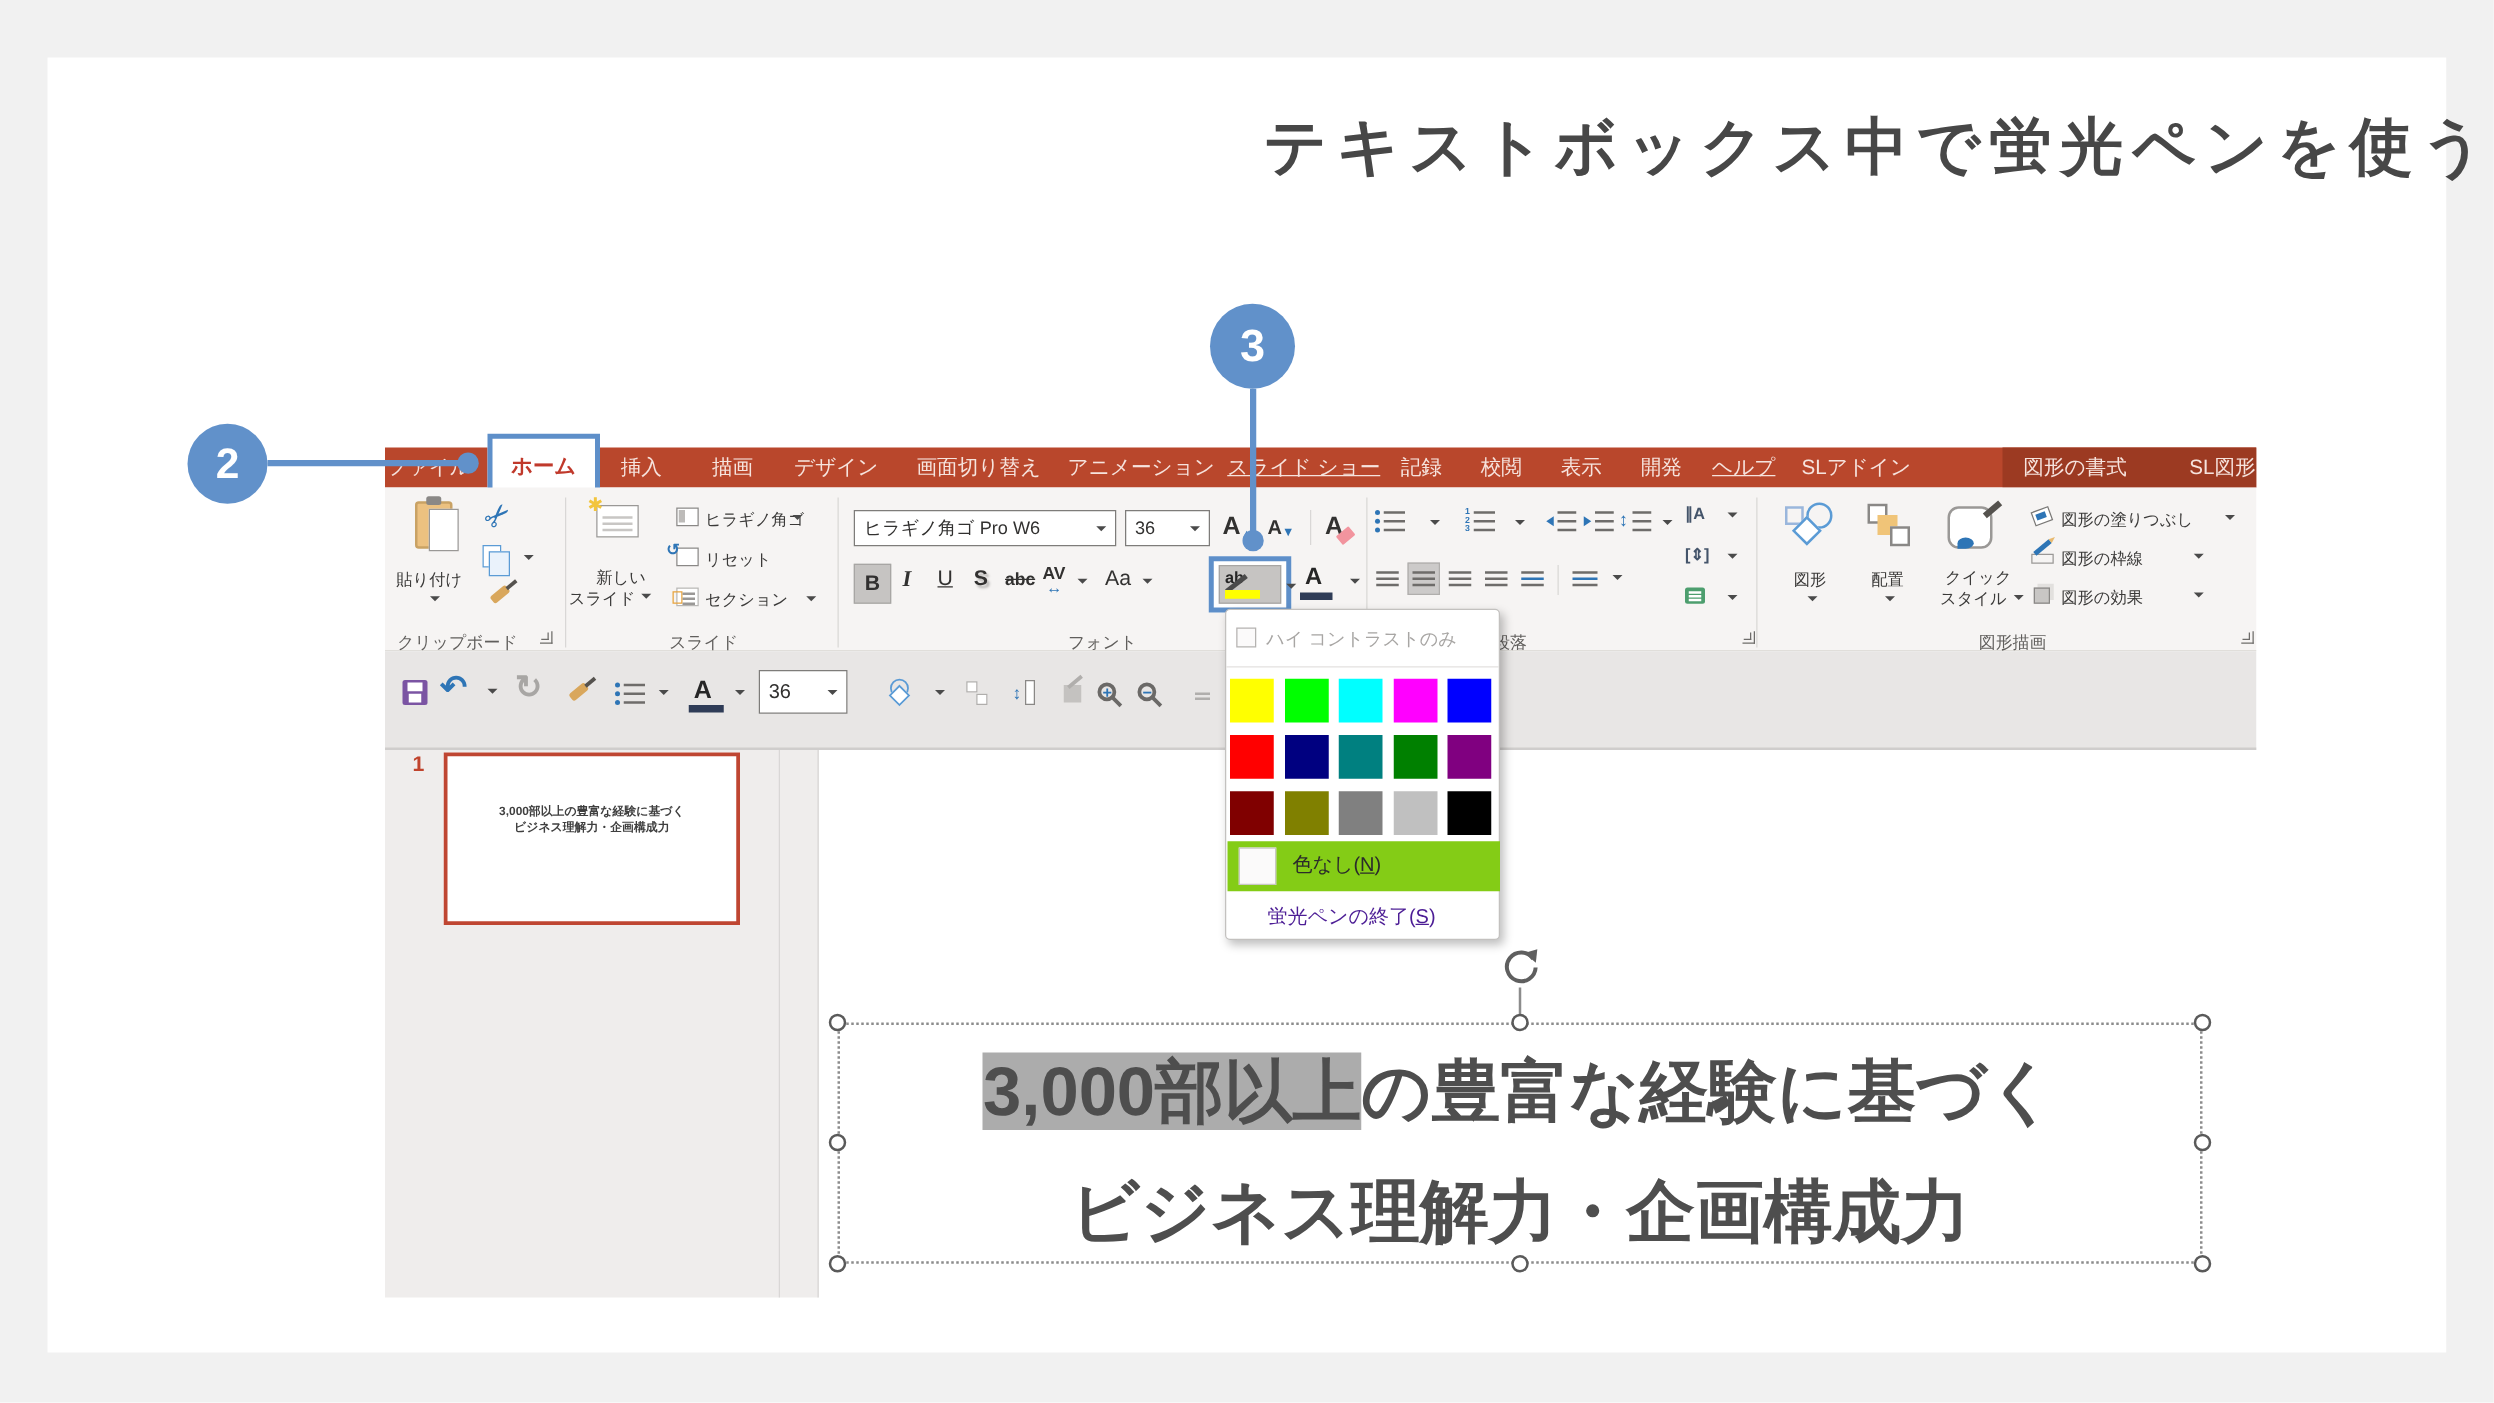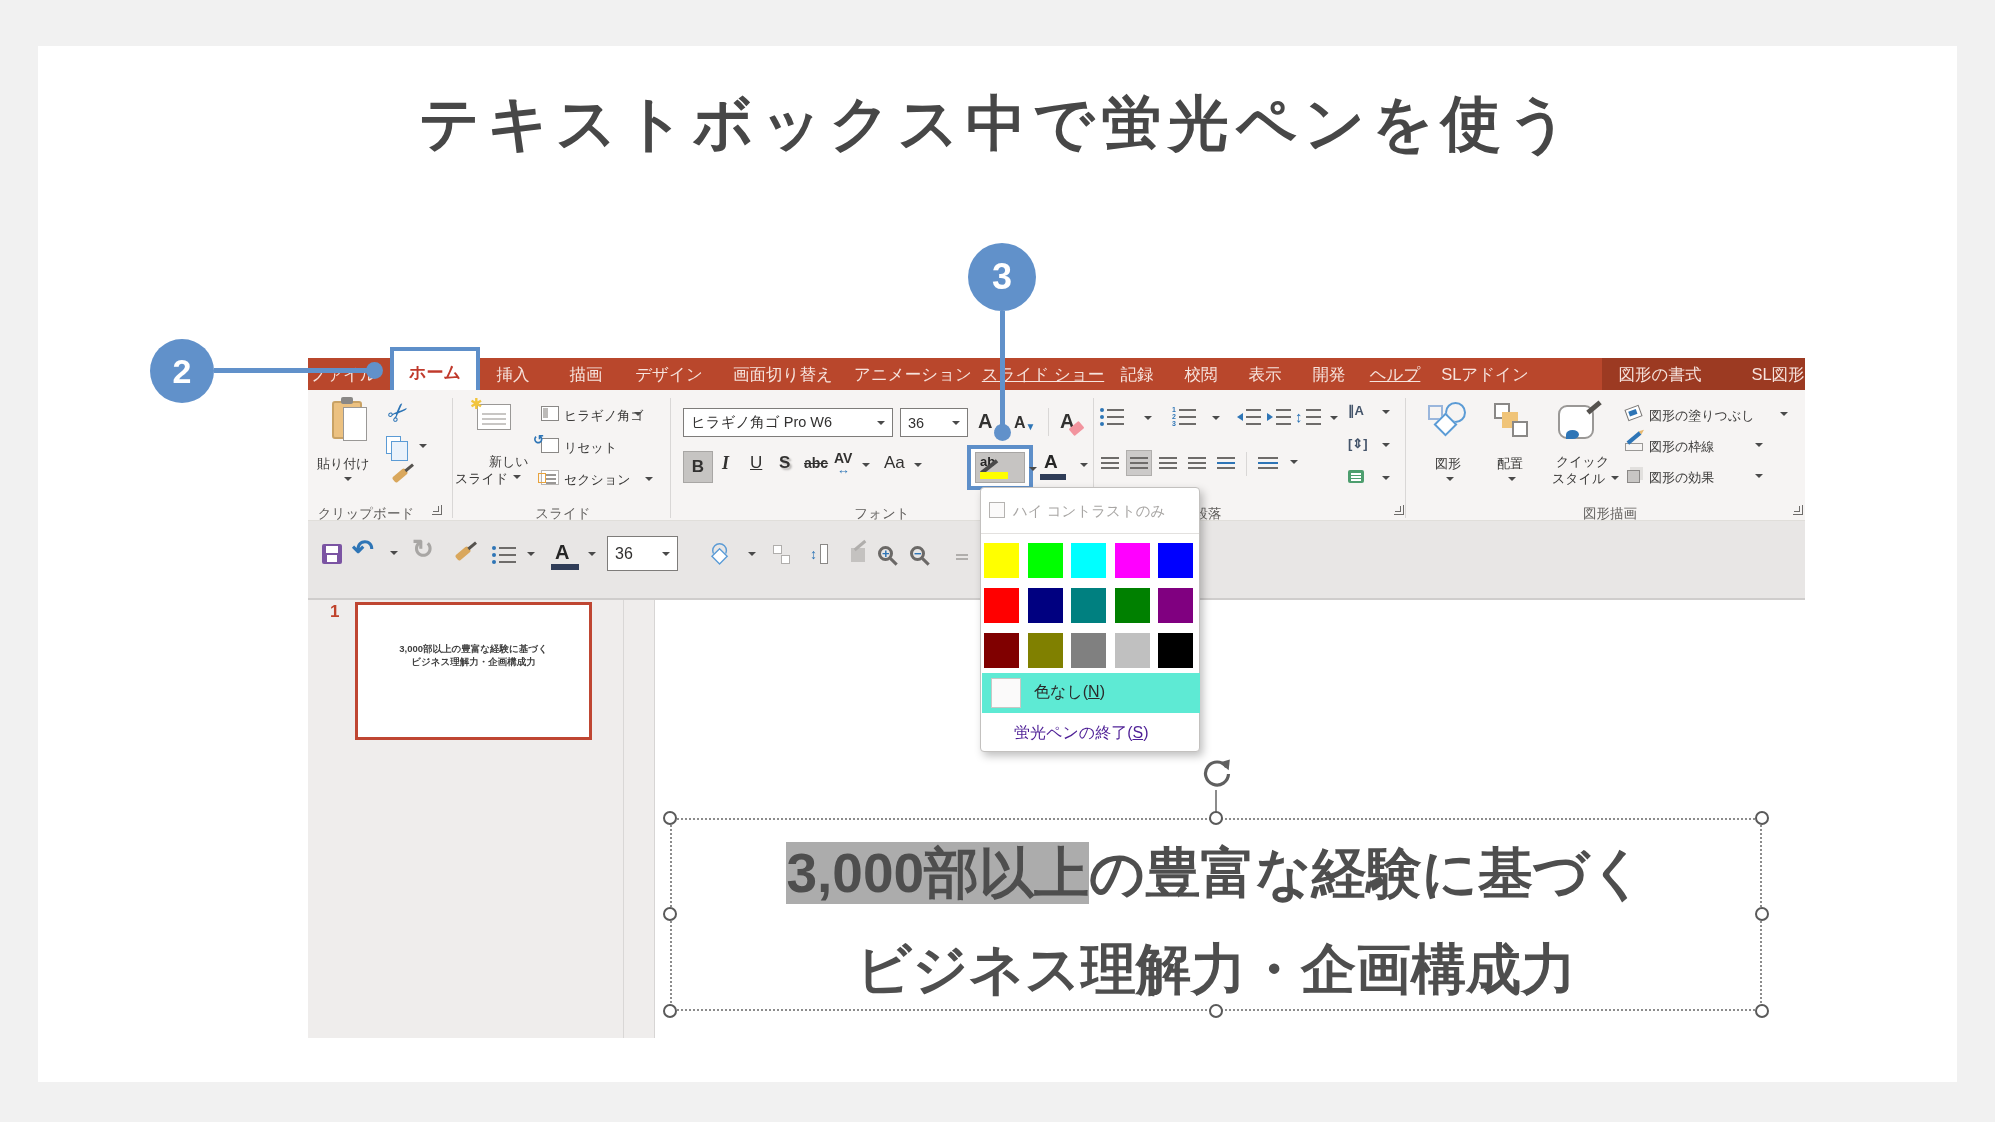--- a/index.html
+++ b/index.html
@@ -1,20 +1,20 @@
 <!DOCTYPE html>
 <html><head>
 <meta charset="utf-8">
 <style>
 *{margin:0;padding:0;box-sizing:border-box}
 html,body{width:1995px;height:1122px}
 body{background:#f1f1f1;font-family:"Liberation Sans",sans-serif;position:relative;overflow:hidden}
 .abs{position:absolute}
 .card{position:absolute;left:38px;top:46px;width:1919px;height:1036px;background:#fff}
-.page-title{position:absolute;left:0;top:84px;width:100%;text-align:center;font-size:60px;font-weight:bold;color:#474747;letter-spacing:7px}
+.page-title{position:absolute;left:0;top:84px;width:100%;text-align:right;font-size:50px;font-weight:bold;color:#474747;letter-spacing:7px}
 
 .tabbar{position:absolute;left:308px;top:358px;width:1497px;height:32px;background:#b9472c}
 .tabbar .ctx{position:absolute;left:1294px;top:0;width:203px;height:32px;background:#9c3a22}
 .tab{position:absolute;top:0;height:32px;line-height:32px;font-size:16.5px;color:#f6e3dd;white-space:nowrap;transform:translateX(-50%)}
 .home-box{position:absolute;left:390px;top:347px;width:90px;height:50px;background:#fff;border:4px solid #5e8fc9;color:#c0392b;font-size:17px;font-weight:bold;display:flex;align-items:center;justify-content:center}
 .ribbon{position:absolute;left:308px;top:390px;width:1497px;height:131px;background:#f6f4f3;border-bottom:1px solid #e0deda}
 .qat{position:absolute;left:308px;top:521px;width:1497px;height:79px;background:#e8e6e5;border-bottom:2px solid #cfcdcc}
 .panel{position:absolute;left:308px;top:600px;width:347px;height:438px;background:#efedec;border-right:1px solid #d7d5d4}
 .panel .split{position:absolute;left:315px;top:0;width:1px;height:438px;background:#d9d7d6}
 .sep-v{position:absolute;width:1px;background:#d9d7d6}
@@ -110,21 +110,21 @@
 .thumb{position:absolute;left:355px;top:602px;width:237px;height:138px;background:#fff;border:3px solid #bf4632}
 .thumb .t1{position:absolute;left:0;top:38px;width:100%;text-align:center;font-size:9.5px;font-weight:bold;color:#3f3f3f;letter-spacing:0px}
 .thumb .t2{position:absolute;left:0;top:51px;width:100%;text-align:center;font-size:9.5px;font-weight:bold;color:#3f3f3f}
 .slide-num{position:absolute;left:330px;top:602px;font-size:17px;font-weight:bold;color:#c0432c}
 
 .dropdown{position:absolute;left:980px;top:487px;width:220px;height:265px;background:#fff;border:1px solid #c3c1bf;border-radius:4px;box-shadow:3px 4px 8px rgba(0,0,0,.25);z-index:30}
 .dd-check{position:absolute;left:8px;top:14px;width:16px;height:16px;background:#fbfafa;border:1px solid #b5b3b1}
 .dd-chklabel{position:absolute;left:32px;top:14px;font-size:14.5px;color:#a8a6a4;white-space:nowrap}
 .dd-divider{position:absolute;left:0;top:45px;width:100%;height:1px;background:#e3e1df}
 .swatch{position:absolute;width:35px;height:35px}
-.dd-none{position:absolute;left:1px;top:185px;width:218px;height:40px;background:#5eead4}
+.dd-none{position:absolute;left:1px;top:185px;width:218px;height:40px;background:#84cc16}
 .dd-none .sw{position:absolute;left:9px;top:5px;width:30px;height:30px;background:#fbfafa;border:1px solid #c9c7c5}
 .dd-none .tx{position:absolute;left:52px;top:9px;font-size:16px;color:#2b2b2b}
 .dd-stop{position:absolute;left:33px;top:235px;font-size:16px;color:#4c1d95}
 
 .tbox{position:absolute;left:670px;top:818px;width:1092px;height:193px;border:2px dotted #8c8c8c;z-index:5}
 .handle{position:absolute;width:14px;height:14px;background:#fff;border:2.5px solid #5a5a5a;border-radius:50%;z-index:6}
 .slide-text{position:absolute;left:672px;top:825px;width:1088px;text-align:center;font-size:55px;font-weight:bold;color:#4e4e4e;line-height:96px;white-space:nowrap;z-index:4}
 .hl-gray{background:#acacac}
 .rot-stem{position:absolute;left:1215px;top:790px;width:2px;height:28px;background:#8c8c8c;z-index:5}
 
@@ -165,21 +165,21 @@
 <div class="clipboard abs" style="left:332px;top:401px"></div>
 <div class="btn-label" style="left:317px;top:455px">貼り付け</div>
 <div class="chev" style="left:344px;top:477px"></div>
 <div class="scissors" style="left:388px;top:398px">✂</div>
 <div class="copy-ic" style="left:386px;top:436px"></div>
 <div class="chev" style="left:419px;top:444px"></div>
 <div class="painter" style="left:392px;top:472px"></div>
 <div class="sep-v" style="left:452px;top:398px;height:120px"></div>
 
 <div class="newslide" style="left:477px;top:404px"></div>
-<div class="btn-label" style="left:489px;top:453px">新しい</div>
+<div class="btn-label" style="left:477px;top:453px">新しい</div>
 <div class="btn-label" style="left:455px;top:470px">スライド</div>
 <div class="chev" style="left:513px;top:475px"></div>
 <div class="mini-ic layout" style="left:541px;top:406px"></div>
 <div class="btn-label" style="left:564px;top:407px">ヒラギノ角ゴ</div>
 <div class="chev" style="left:634px;top:412px"></div>
 <div class="mini-ic reset" style="left:541px;top:438px"></div>
 <div class="btn-label" style="left:564px;top:439px">リセット</div>
 <div class="mini-ic section" style="left:541px;top:470px"></div>
 <div class="btn-label" style="left:564px;top:471px">セクション</div>
 <div class="chev" style="left:645px;top:477px"></div>

